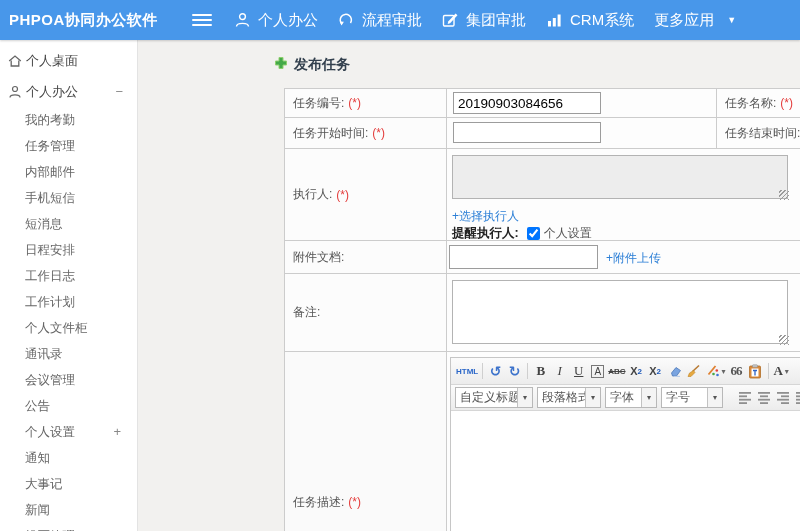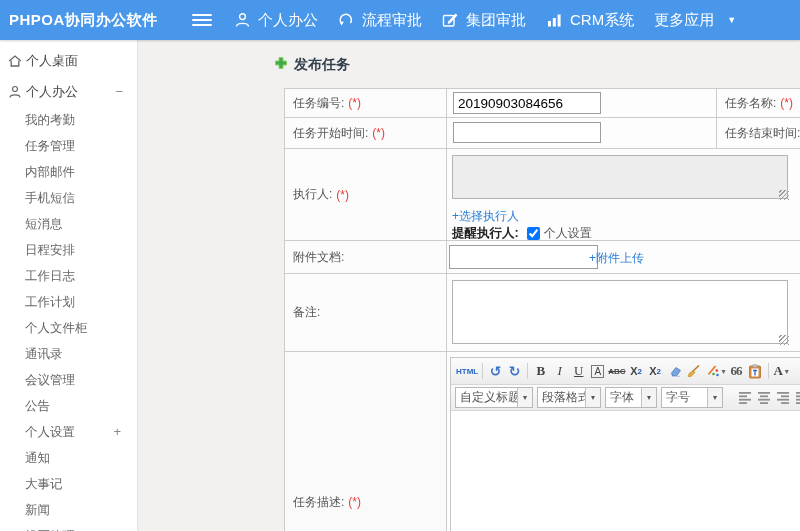--- a/index.html
+++ b/index.html
@@ -260,21 +260,21 @@
           </div>
         </div>
       </div>
 
       <div class="frow" style="height:33px;">
         <div class="cl">
           <span>附件文档:</span>
         </div>
         <div class="ci wide">
           <input class="txt-input" style="left: 2px; top: 4px; width: 149px; height: 24px;" value="">
-          <a class="link" style="position:absolute; left:142px; top:9px;">+附件上传</a>
+          <a class="link" style="position:absolute; left:159px; top:9px;">+附件上传</a>
         </div>
       </div>
 
       <div class="frow" style="height:78px;">
         <div class="cl">
           <span>备注:</span>
         </div>
         <div class="ci wide">
           <textarea class="remark-area" style=""></textarea>
           <span class="rh" style="left:332px; top:61px;"></span>

